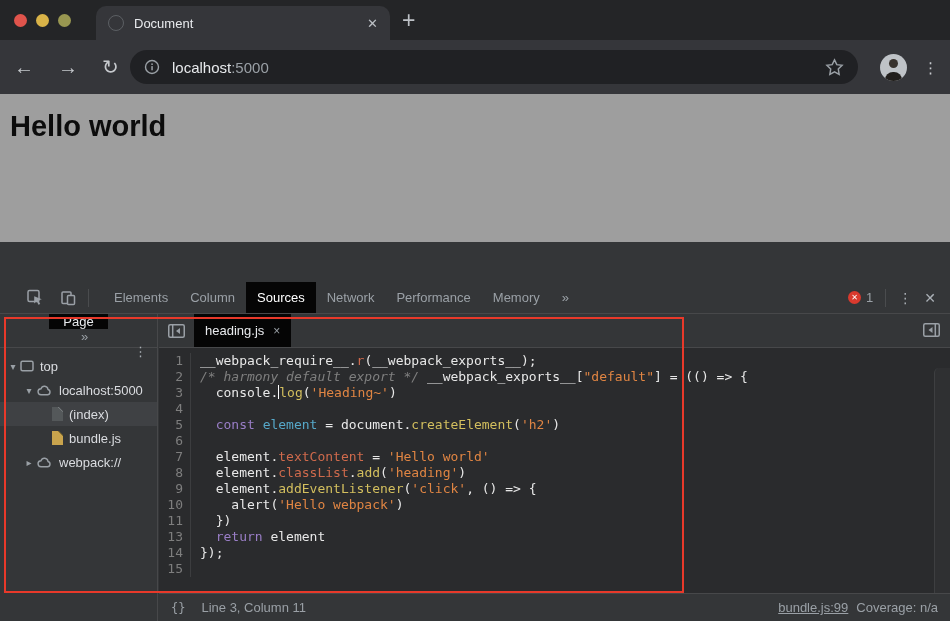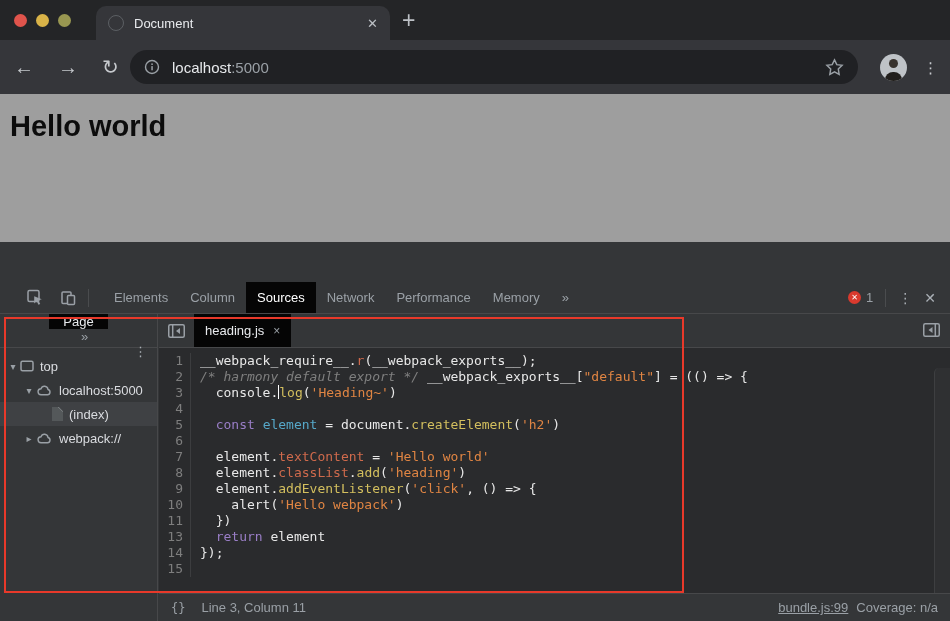--- a/index.html
+++ b/index.html
@@ -212,20 +212,27 @@
           </span>
           <span class="tree-label">localhost:5000</span>
         </div>
         <div class="tree-row selected" style="padding-left: 38px;">
           <span class="tree-caret"></span>
           <span class="tree-ic">
             <span class="fi file-gray"></span>
           </span>
           <span class="tree-label">(index)</span>
         </div>
+        <div class="tree-row" style="padding-left: 38px;">
+          <span class="tree-caret"></span>
+          <span class="tree-ic">
+            <span class="fi file-yellow"></span>
+          </span>
+          <span class="tree-label">bundle.js</span>
+        </div>
         <div class="tree-row" style="padding-left: 22px;">
           <span class="tree-caret">▸</span>
           <span class="tree-ic">
             <svg width="17" height="14" viewBox="0 0 17 14">
               <path d="M5.2 11.8h6.3a2.7 2.7 0 0 0 .5-5.3A3.6 3.6 0 0 0 5 5.7a2.9 2.9 0 0 0 .2 6.1z" fill="none" stroke="#9aa0a6" stroke-width="1.4"></path>
             </svg>
           </span>
           <span class="tree-label">webpack://</span>
         </div>
       </div>

